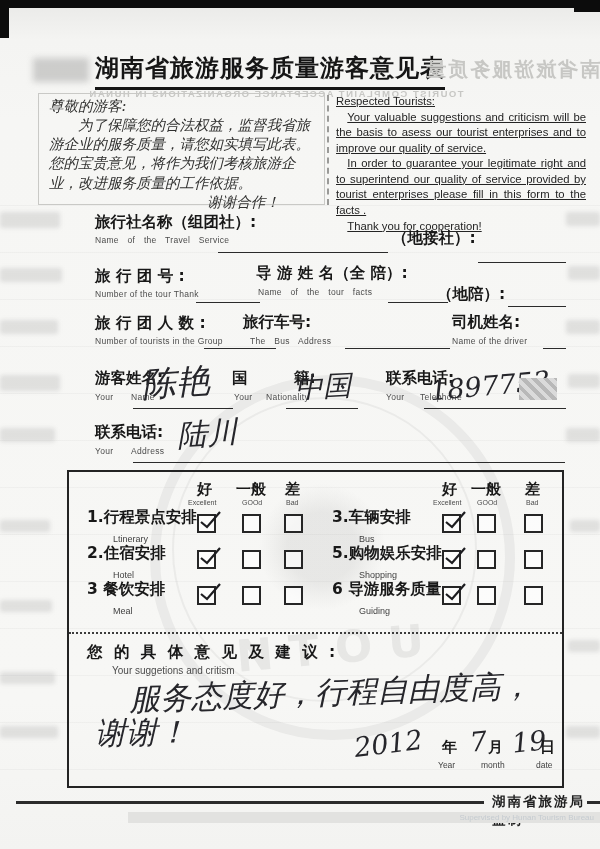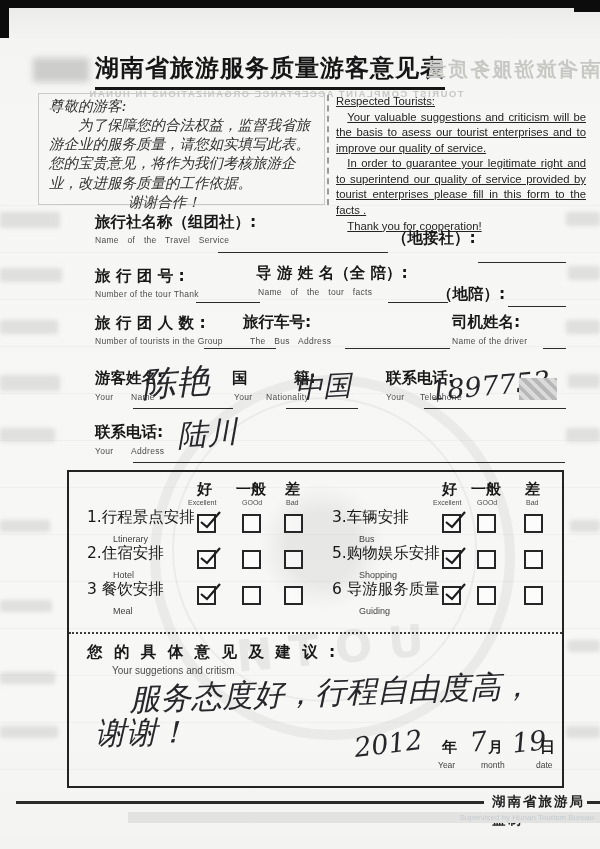--- a/index.html
+++ b/index.html
@@ -30,41 +30,41 @@
   .seal-letters{left:236px;top:622px;font-size:44px;font-weight:bold;letter-spacing:16px;
     color:rgba(120,120,120,.13);transform:rotate(-5deg);font-family:"DejaVu Sans",sans-serif;}
   
   .title{left:95px;top:52px;font-family:"DejaVu Sans",sans-serif;font-weight:900;font-size:24px;
     letter-spacing:1px;color:#161616;border-bottom:3px solid #161616;padding-bottom:3px;}
   
   .intro-cn{left:38px;top:93px;width:287px;height:112px;border:1px solid #c9c9c6;box-sizing:border-box;
     padding:3px 8px 0 10px;font-family:"DejaVu Serif",serif;font-style:italic;font-size:14.5px;
     line-height:1.32;color:#30302f;}
   .intro-cn .body{text-indent:2em;margin:0;}
-  .intro-cn .closing{text-align:center;margin:0 2.5em 8px 0;}
+  .intro-cn .closing{text-align:right;margin:0 2.5em 8px 0;}
   .intro-divider{left:327px;top:95px;height:110px;border-left:2px dashed #9a9a98;}
   .intro-en{left:336px;top:94px;width:250px;font-size:11.3px;line-height:1.38;color:#242424;text-align:justify;text-decoration:underline;}
   .intro-en p{margin:0;text-indent:1em;}
   .intro-en .salut{text-indent:0;}
   
   .cn{font-family:"DejaVu Sans",sans-serif;font-weight:700;font-size:15.5px;color:#181818;white-space:nowrap;}
   .en{font-size:8.5px;color:#4c4c4c;letter-spacing:.3px;white-space:nowrap;}
   .en.wide{word-spacing:6px;}
   .blank{border-bottom:1.6px solid #2b2b2b;}
   
   .hw{font-family:"DejaVu Serif",serif;font-style:italic;color:#26262b;white-space:nowrap;}
   .redact{background:repeating-linear-gradient(45deg,#b8b8b8 0 4px,#dadada 4px 8px);}
   
   .rate-box{left:67px;top:470px;width:497px;height:318px;border:2px solid #232323;box-sizing:border-box;}
   .rate-box .abs{position:absolute;}
   .hdr-cn{font-family:"DejaVu Sans",sans-serif;font-weight:700;font-size:15px;color:#181818;}
   .hdr-en{font-size:7px;color:#4c4c4c;}
   .cb{width:19px;height:19px;border:2px solid #262626;background:rgba(255,255,255,.6);box-sizing:border-box;overflow:visible;}
   .cb svg{position:absolute;left:-2px;top:-7px;}
-  .item-cn{font-family:"DejaVu Sans",sans-serif;font-weight:400;font-size:15.5px;color:#181818;white-space:nowrap;}
+  .item-cn{font-family:"DejaVu Sans",sans-serif;font-weight:700;font-size:15.5px;color:#181818;white-space:nowrap;}
   .item-en{font-size:9px;color:#3f3f3f;}
   .dotted-sep{left:0px;top:160px;width:493px;border-top:2px dotted #3c3c3c;}
   .sugg-cn{font-family:"DejaVu Sans",sans-serif;font-weight:700;font-size:15.5px;letter-spacing:3px;color:#181818;}
   .sugg-en{font-size:10px;color:#4c4c4c;}
   .date-cn{font-family:"DejaVu Sans",sans-serif;font-weight:700;font-size:15px;color:#181818;}
   .date-en{font-size:8.5px;color:#3f3f3f;}
   
   .foot-line{height:2.5px;background:#2b2b2b;}
   .foot-label{font-family:"DejaVu Sans",sans-serif;font-weight:700;font-size:13.5px;letter-spacing:2px;color:#1e1e1e;}
 </style>

